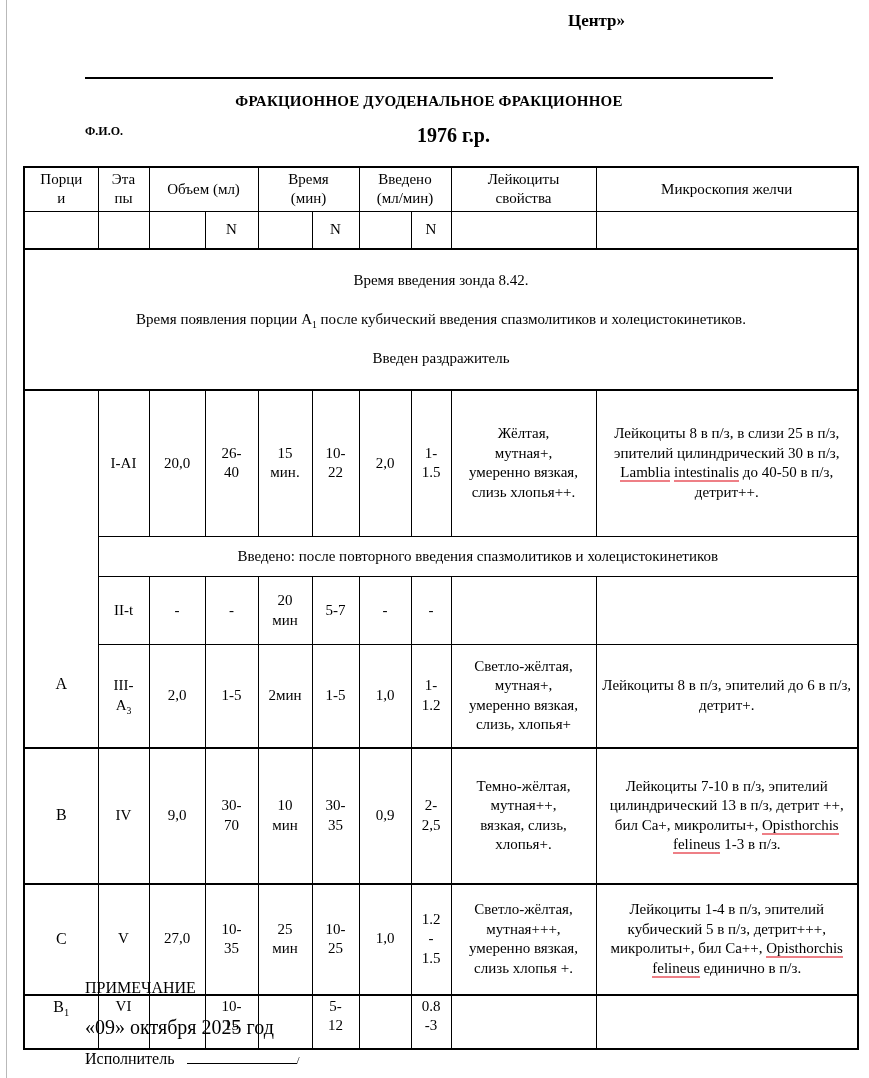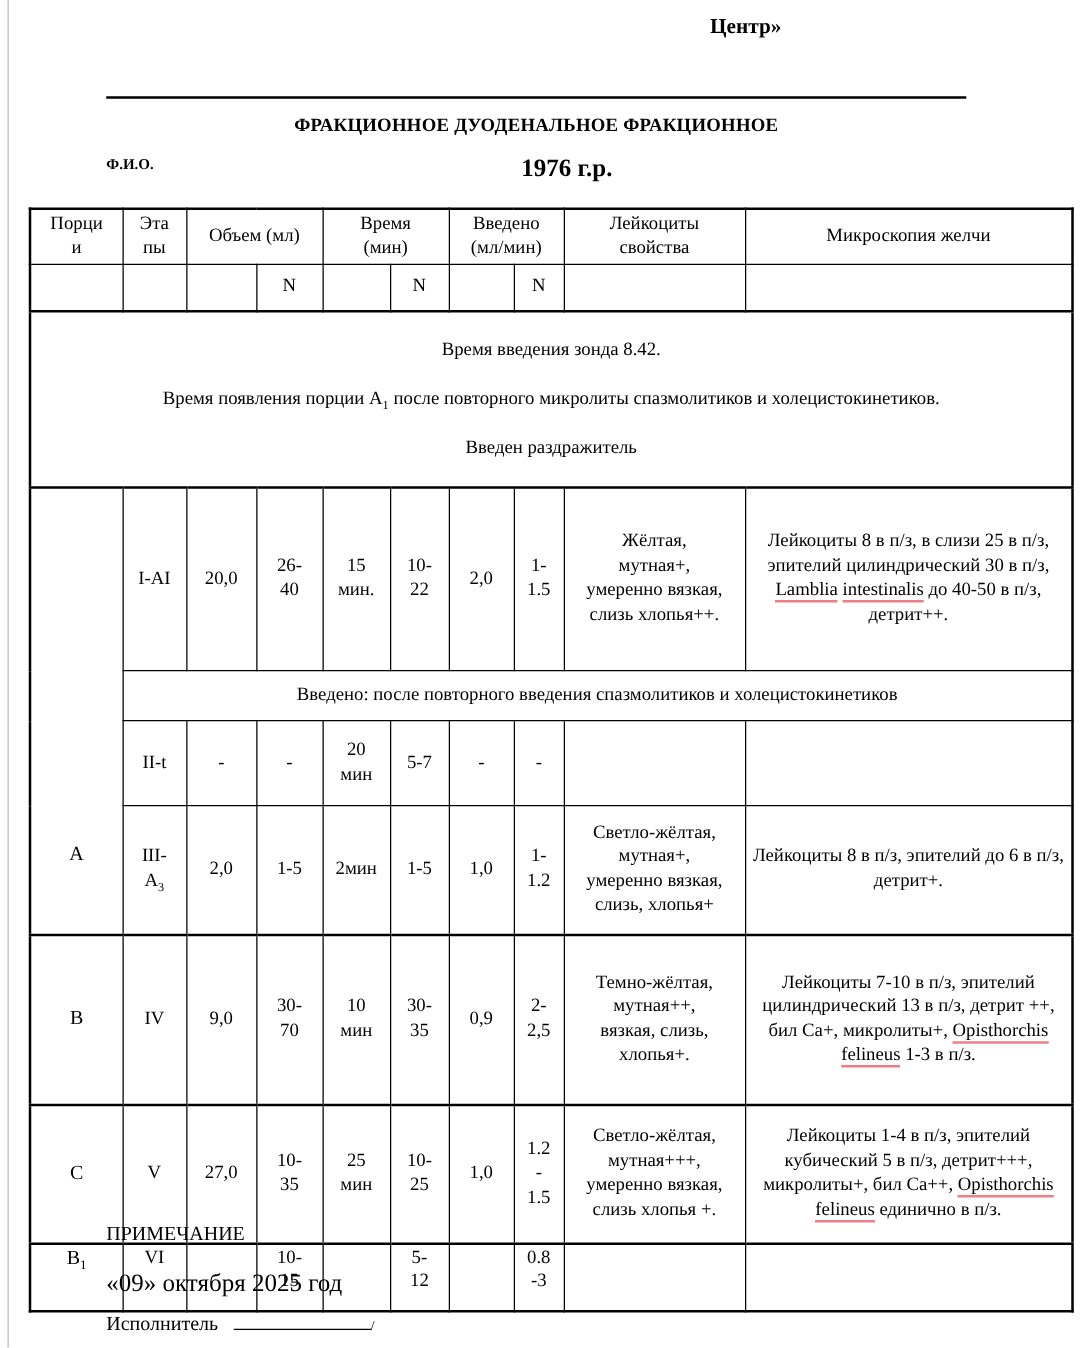--- a/index.html
+++ b/index.html
@@ -117,21 +117,21 @@
     <td>N</td>
     <td></td>
     <td>N</td>
     <td></td>
     <td></td>
   </tr>
 
   <tr style="height:64px" class="thick-top">
     <td colspan="10" class="txt-left note-cell">
       <div>Время введения зонда 8.42.</div>
-      <div><span>Время появления порции А</span><sub>1</sub><span> после повторного микролиты спазмолитиков и холецистокинетиков.</span></div>
+      <div><span>Время появления порции А</span><sub>1</sub><span> после кубический введения спазмолитиков и холецистокинетиков.</span></div>
       <div>Введен раздражитель</div>
     </td>
   </tr>
 
   <tr style="height:147px" class="thick-top">
     <td rowspan="4" class="portion portion-a">
       <div class="shift">А</div>
     </td>
     <td>I-АI</td>
     <td>20,0</td>

